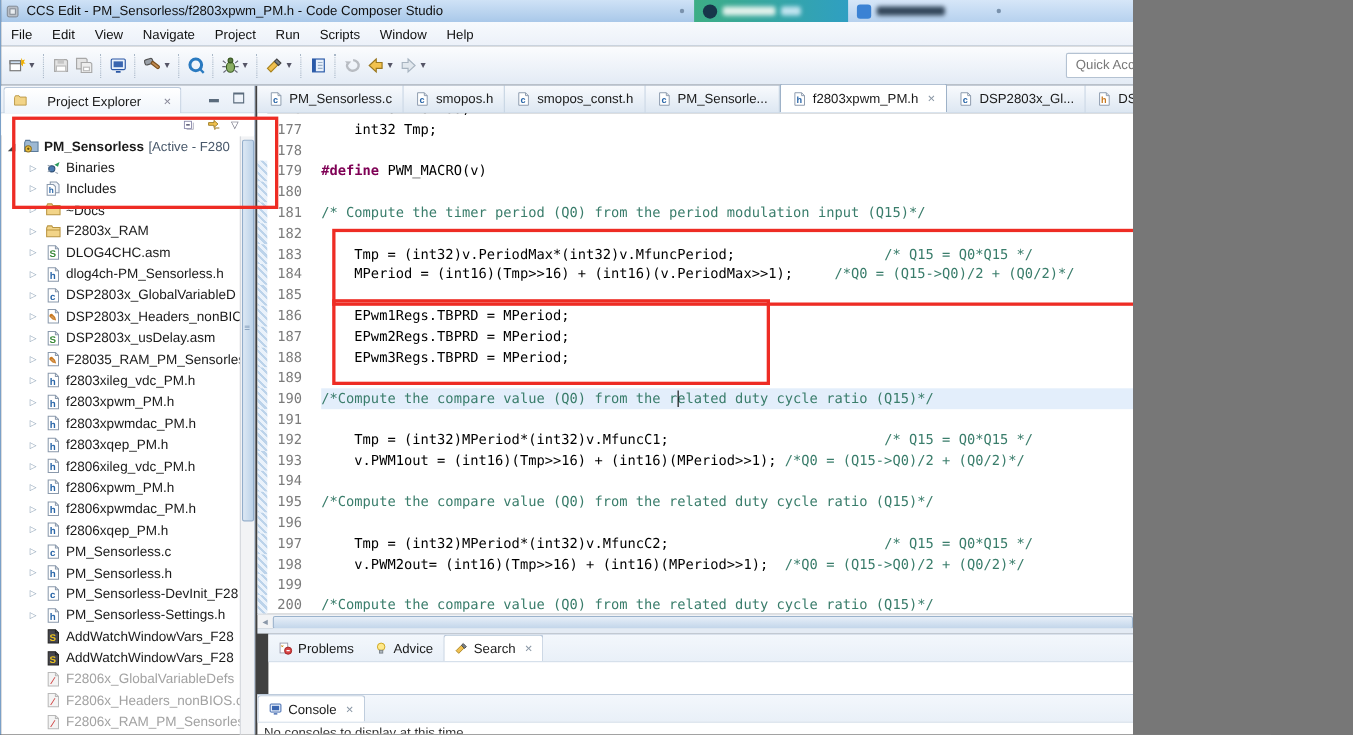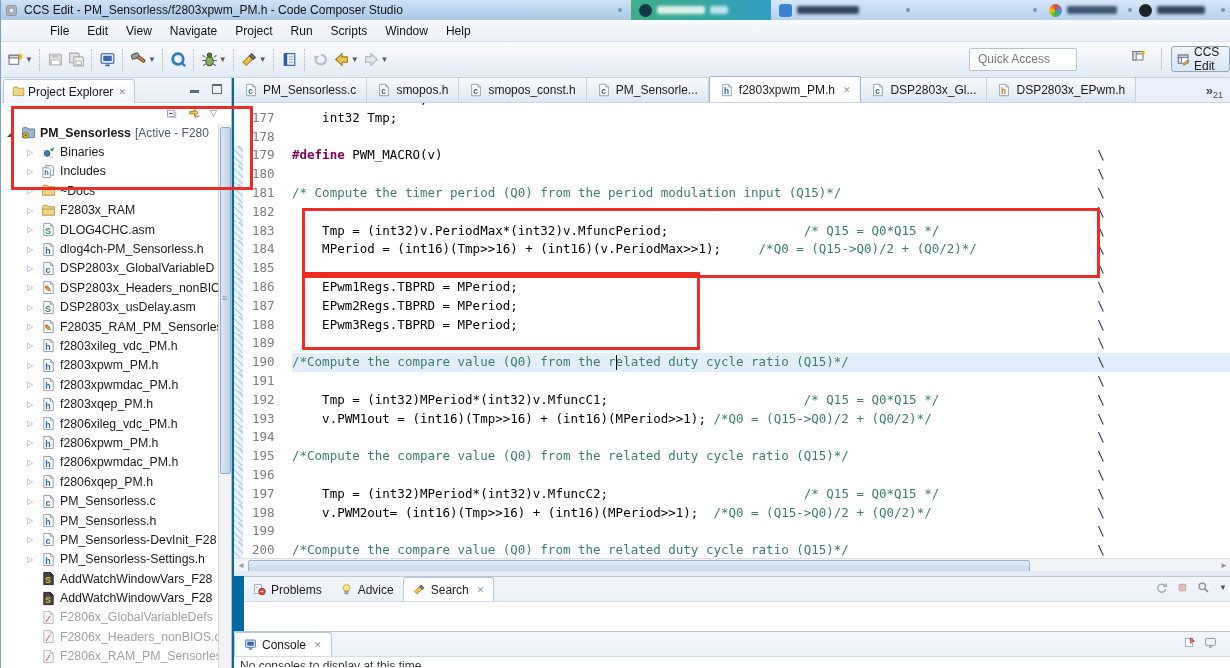--- a/index.html
+++ b/index.html
@@ -1,53 +1,53 @@
 <!DOCTYPE html>
 <html><head>
 <meta charset="utf-8">
 <style>
   html,body{margin:0;padding:0;background:#777;}
-  .app{position:relative;width:1230px;height:668px;overflow:hidden;background:#0369a1;
+  .app{position:relative;width:1030px;height:668px;overflow:hidden;background:#404040;
        font-family:"Liberation Sans",sans-serif;font-size:12px;color:#1a1a1a;
        border-left:1px solid #7aa0c8;box-sizing:border-box;}
   .abs{position:absolute;}
   .ic{display:inline-block;width:16px;height:16px;vertical-align:middle;flex:0 0 auto;}
   .ic svg{width:100%;height:100%;display:block;}
   .ic.sm{width:13px;height:13px;}
   
   .titlebar{left:0;top:0;width:1230px;height:20px;background:linear-gradient(#cfe2f6,#a9c8e9);
             display:flex;align-items:center;overflow:hidden;}
   .titlebar .txt{margin-left:6px;font-size:12px;color:#111;white-space:nowrap;}
   .tb-right{position:absolute;left:770px;top:0;width:460px;height:20px;background:linear-gradient(#d6e6f8,#b6d1ee);}
   .chip{position:absolute;top:0;height:20px;display:flex;align-items:center;gap:5px;}
   .chip-green{left:630px;width:140px;background:linear-gradient(90deg,#3dae85,#2f9fc2);padding-left:8px;box-sizing:border-box;}
   .dotc{width:13px;height:13px;border-radius:50%;}
   .blurbar{filter:blur(1.8px);border-radius:2px;height:8px;}
   .tdot{position:absolute;top:8px;width:4px;height:4px;border-radius:50%;background:#7a92ad;}
   
   .menubar{left:0;top:20px;width:1230px;height:22px;background:linear-gradient(#f7fafd,#ecf1f9);
-           border-bottom:1px solid #d8e2ee;display:flex;align-items:center;box-sizing:border-box;padding-left:40px;}
+           border-bottom:1px solid #d8e2ee;display:flex;align-items:center;box-sizing:border-box;}
   .menu-item{padding:2px 9px;color:#111;cursor:default;}
   
   .toolbar{left:0;top:42px;width:1230px;height:36px;background:linear-gradient(#fbfcfe,#e3ebf5);
            border-bottom:1px solid #c5d3e2;display:flex;align-items:center;box-sizing:border-box;padding-left:4px;}
   .tbtn{display:flex;align-items:center;padding:3px 2px;border-radius:3px;}
   .tbtn .ic{width:17px;height:17px;}
   .caret{font-size:8px;color:#556;margin-left:1px;}
   .tsep{width:1px;height:22px;margin:0 4px;border-left:1px dotted #aab8c8;}
   .qa-box{position:absolute;left:968px;top:48px;width:98px;height:21px;border:1px solid #b4c2d2;
           background:#fff;color:#777;font-size:12px;line-height:21px;padding-left:8px;border-radius:2px;}
   .persp{position:absolute;left:1130px;top:48px;display:flex;align-items:center;}
   .ccsedit-btn{position:absolute;left:1170px;top:46px;height:24px;display:flex;align-items:center;gap:4px;
                border:1px solid #8fa6bd;background:linear-gradient(#eef4fb,#d9e6f4);border-radius:3px;padding:0 8px 0 5px;font-size:12px;}
   .persp-sep{position:absolute;left:1160px;top:48px;height:22px;border-left:1px solid #c0ccd8;}
   
   .explorer{left:0;top:78px;width:231px;height:590px;background:#fff;border-right:1px solid #aebfd2;box-sizing:border-box;}
   .vtabrow{height:24px;background:linear-gradient(#f3f7fc,#e7eef7);border-bottom:1px solid #cdd9e6;position:relative;}
-  .vtab{position:absolute;left:2px;top:1px;height:23px;display:flex;align-items:center;gap:3px;padding:0 8px;
+  .vtab{position:absolute;left:2px;top:1px;height:23px;display:flex;align-items:center;gap:18px;padding:0 8px;
         background:linear-gradient(#ffffff,#f0f5fb);border:1px solid #b9c8da;border-bottom:none;border-radius:3px 3px 0 0;font-size:12px;}
   .vclose{color:#889;font-size:9px;margin-left:2px;}
   .minmax{position:absolute;top:5px;display:flex;gap:10px;}
   .mm{width:12px;height:11px;position:relative;}
   .mm.min:after{content:"";position:absolute;left:1px;top:7px;width:9px;height:3px;background:#5a6b7c;}
   .mm.max:after{content:"";position:absolute;left:1px;top:1px;width:8px;height:7px;border:1px solid #5a6b7c;border-top-width:2px;}
   .vtoolrow{height:20px;display:flex;justify-content:flex-end;align-items:center;gap:9px;padding-right:14px;background:#fff;}
   .viewmenu{font-size:9px;color:#667;}
   .tree{position:relative;overflow:hidden;height:544px;}
   .trow{height:19.4px;display:flex;align-items:center;white-space:nowrap;overflow:hidden;padding-left:26px;position:relative;}

